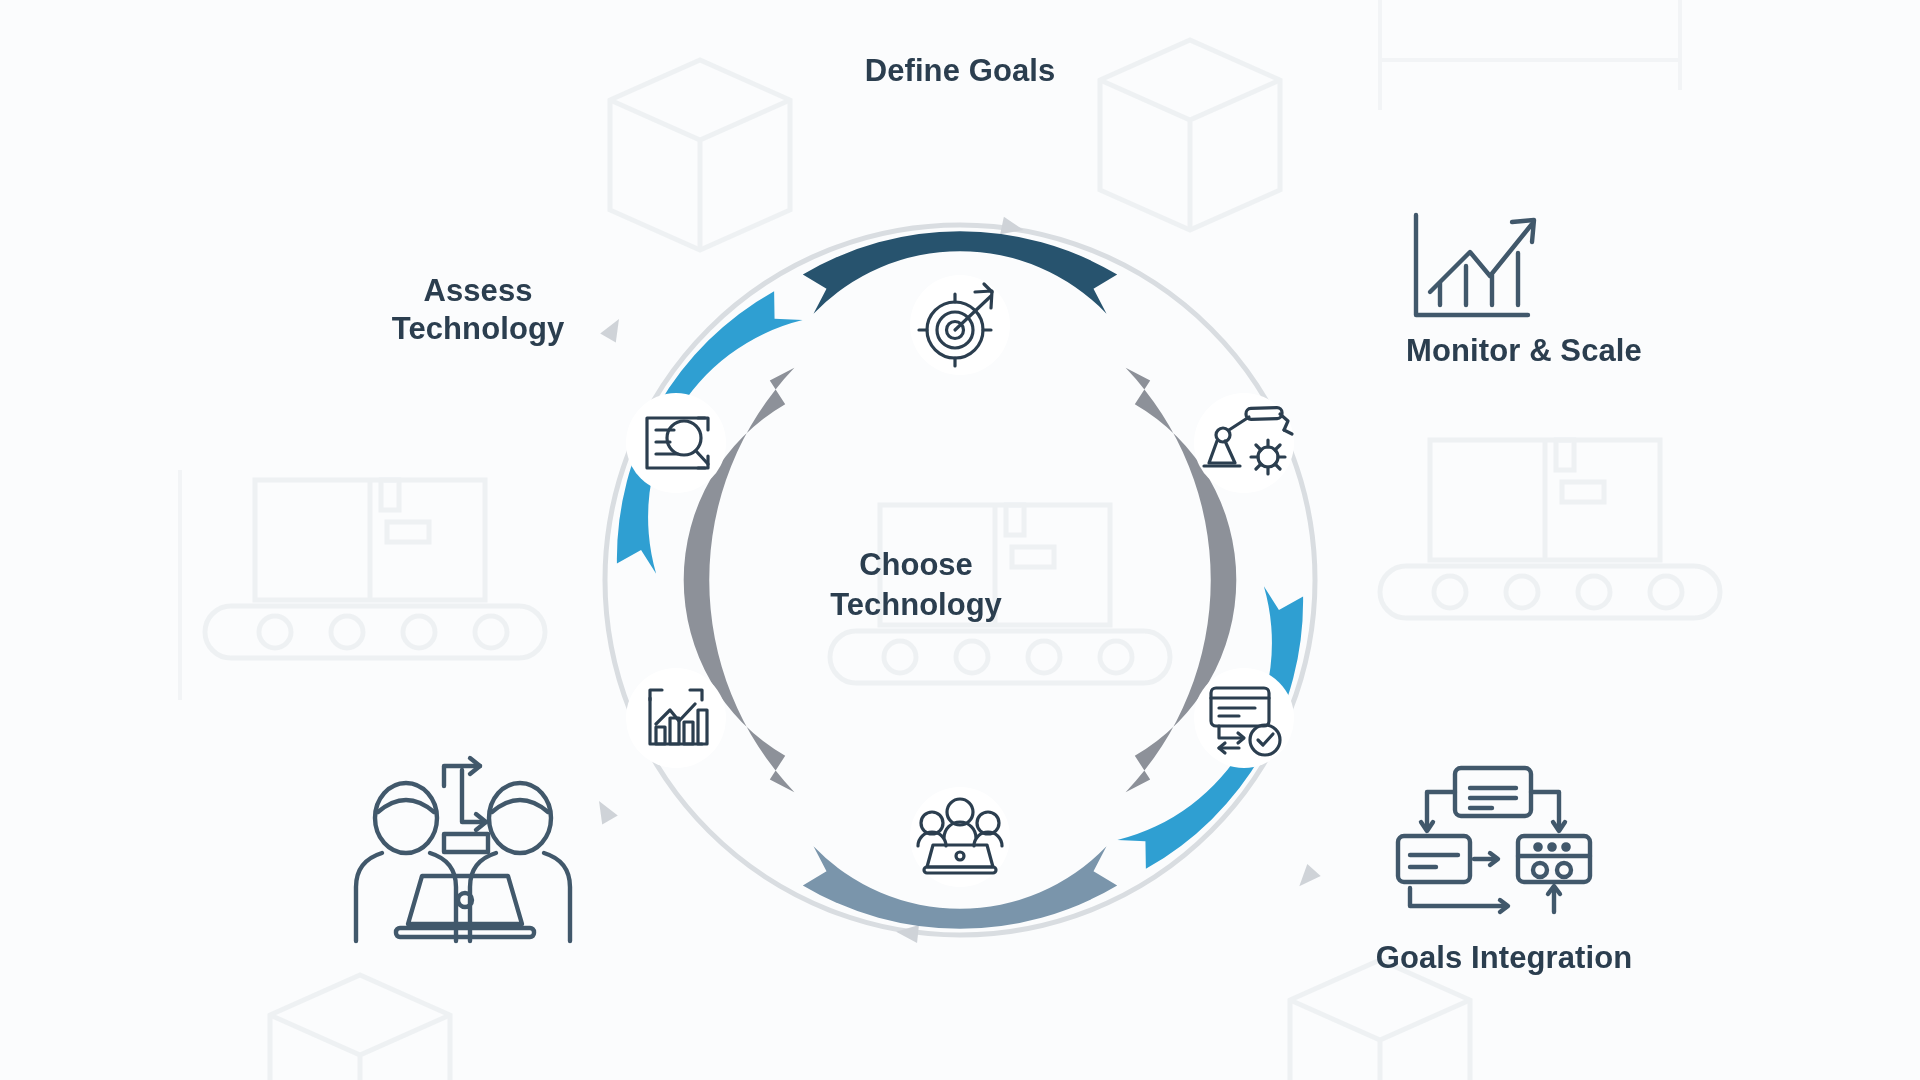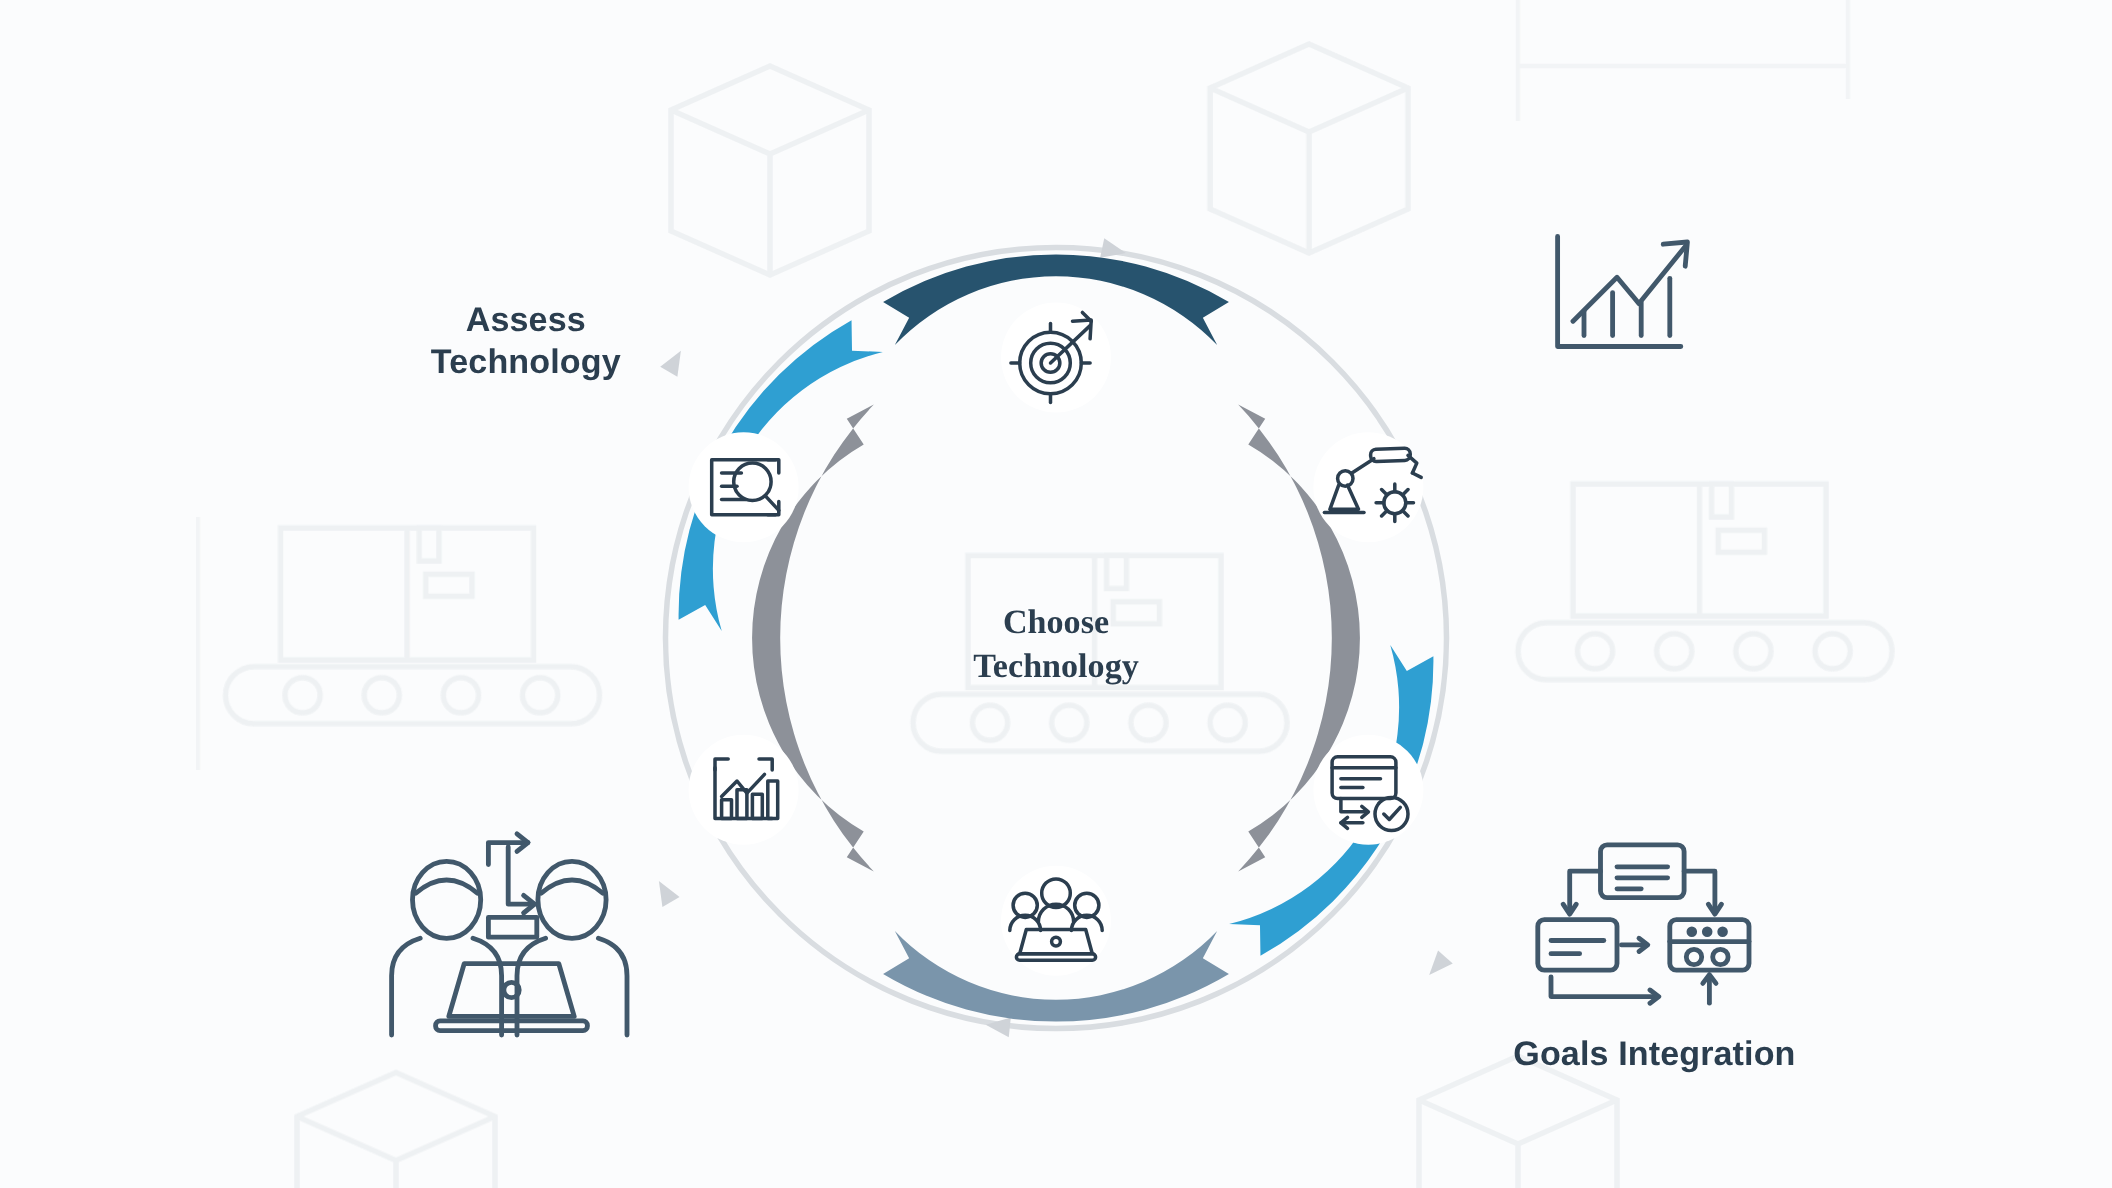--- a/index.html
+++ b/index.html
@@ -282,24 +282,26 @@
         <path d="M462 770 l0 52 l24 0"></path>
         <path d="M476 814 l10 8 l-10 8"></path>
         <path d="M444 834 l0 18 l44 0 l0 -18 Z"></path>
         <path d="M422 876 l86 0 l14 48 l-114 0 Z"></path>
         <circle cx="465" cy="900" r="7"></circle>
         <rect x="396" y="928" width="138" height="9" rx="4"></rect>
       </g>
     </g>
   </svg>
 
-  <div class="center-label" style="left:790px;top:545px;font-family:Liberation Serif, serif;">Choose
+  <div class="center-label" style="left:746px;top:545px;">Choose
 Technology</div>
 
-
+  <div class="seg-label" style="left:810px;top:52px;width:300px;">Define Goals</div>
+
+  <div class="seg-label" style="left:1374px;top:332px;width:300px;">Monitor &amp; Scale</div>
 
   <div class="seg-label" style="left:1354px;top:939px;width:300px;">Goals Integration</div>
 
 
   <div class="seg-label" style="left:328px;top:272px;width:300px;">Assess
 Technology</div>
 
 </div>
 
 </body></html>

